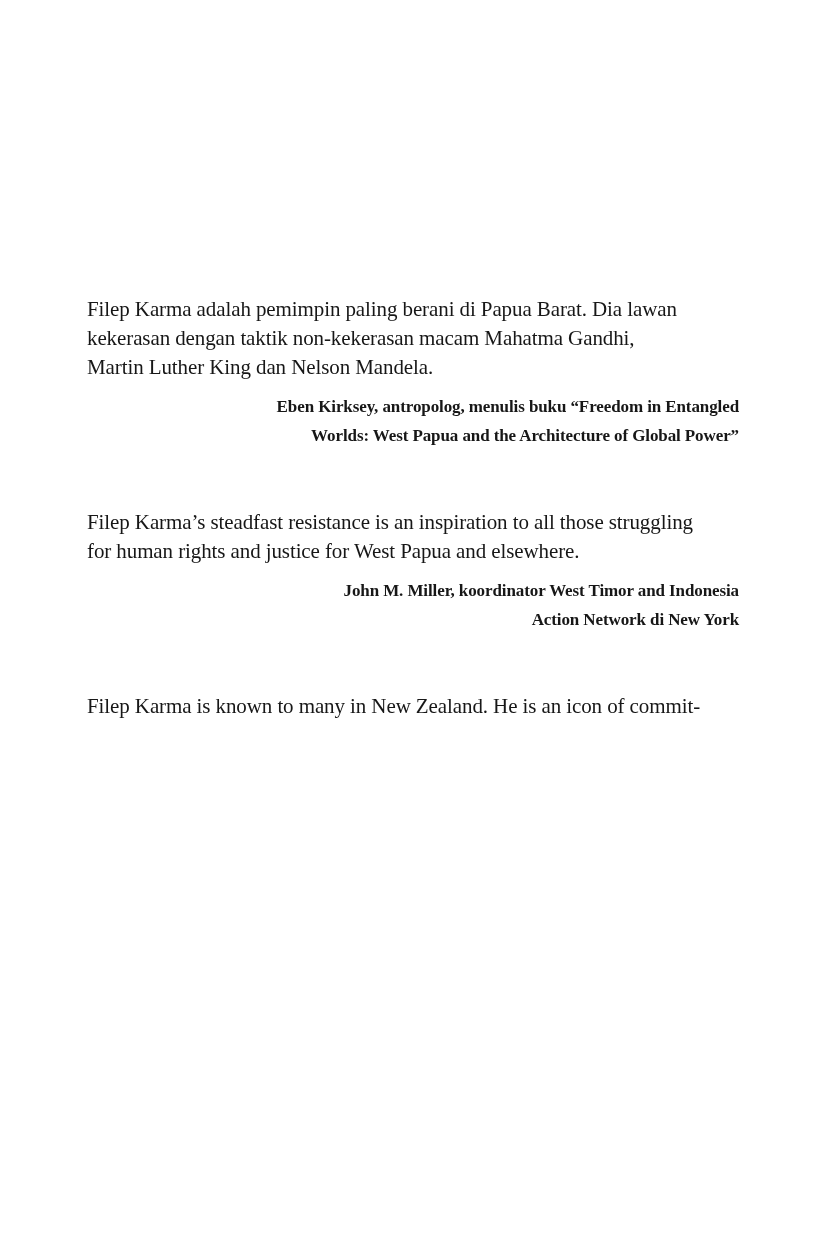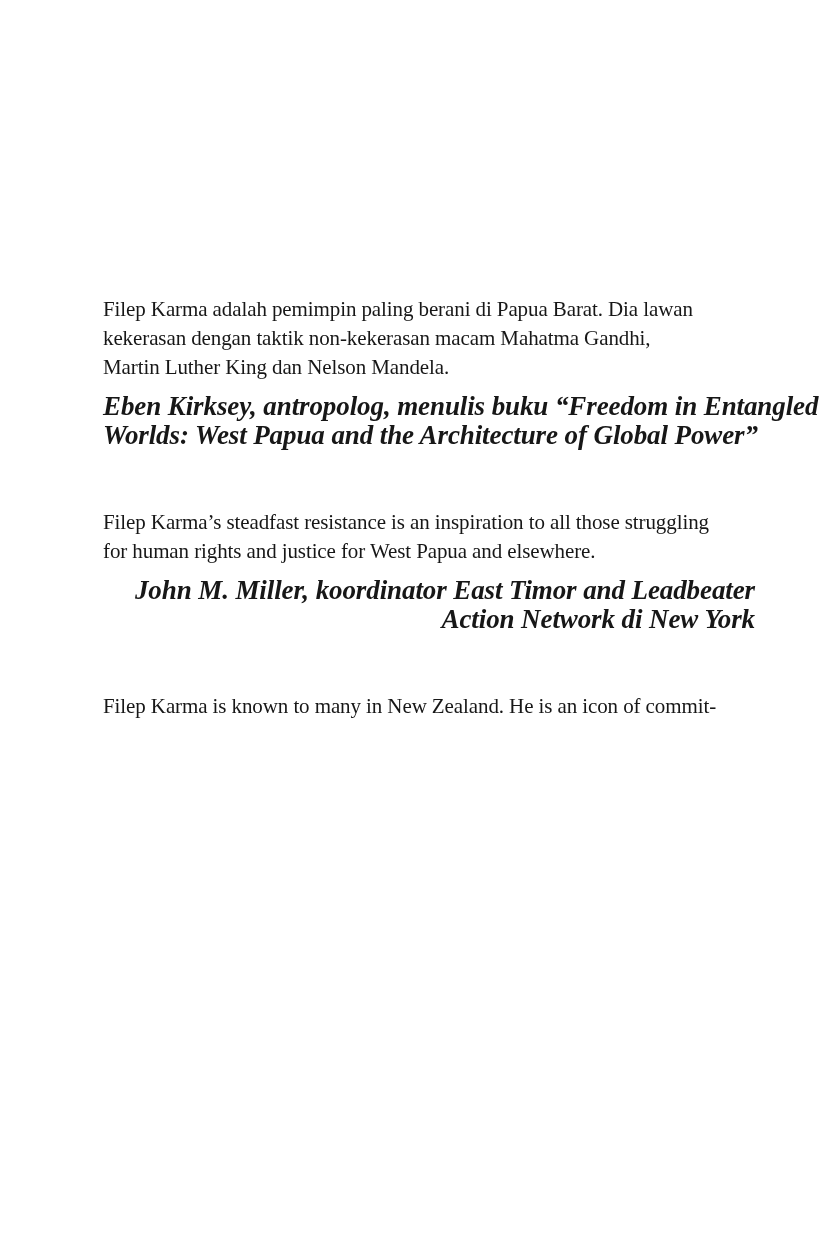--- a/index.html
+++ b/index.html
@@ -10,21 +10,21 @@
     width: 827px;
     height: 1240px;
     background: #ffffff;
     position: relative;
     overflow: hidden;
     font-family: "Liberation Serif", "DejaVu Serif", serif;
     color: #171717;
   }
   .content {
     position: absolute;
-    left: 103px;
+    left: 87px;
     top: 295px;
     width: 652px;
   }
   .quote-group + .quote-group {
     margin-top: 58px;
   }
   .quote .line {
     font-size: 21px;
     line-height: 29px;
     white-space: pre;
@@ -33,23 +33,22 @@
   .quote.roman .line {
     font-style: normal;
   }
   .quote.italic .line {
   }
   .attribution {
     margin-top: 10px;
     text-align: right;
   }
   .attribution .line {
-    font-size: 27px;
+    font-size: 17px;
     line-height: 29px;
-    font-style: italic;
     font-weight: bold;
     white-space: pre;
     letter-spacing: -0.1px;
   }
 </style>
 </head>
 <body>
 
 <main class="page">
   <div class="content">
@@ -65,21 +64,21 @@
         <div class="line">Worlds: West Papua and the Architecture of Global Power”</div>
       </div>
     </section>
 
     <section class="quote-group">
       <div class="quote italic">
         <div class="line">Filep Karma’s steadfast resistance is an inspiration to all those struggling</div>
         <div class="line">for human rights and justice for West Papua and elsewhere.</div>
       </div>
       <div class="attribution">
-        <div class="line">John M. Miller, koordinator East Timor and Leadbeater</div>
+        <div class="line">John M. Miller, koordinator West Timor and Indonesia</div>
         <div class="line">Action Network di New York</div>
       </div>
     </section>
 
     <section class="quote-group">
       <div class="quote italic">
         <div class="line">Filep Karma is known to many in New Zealand. He is an icon of commit-</div>
       </div>
     </section>
 

